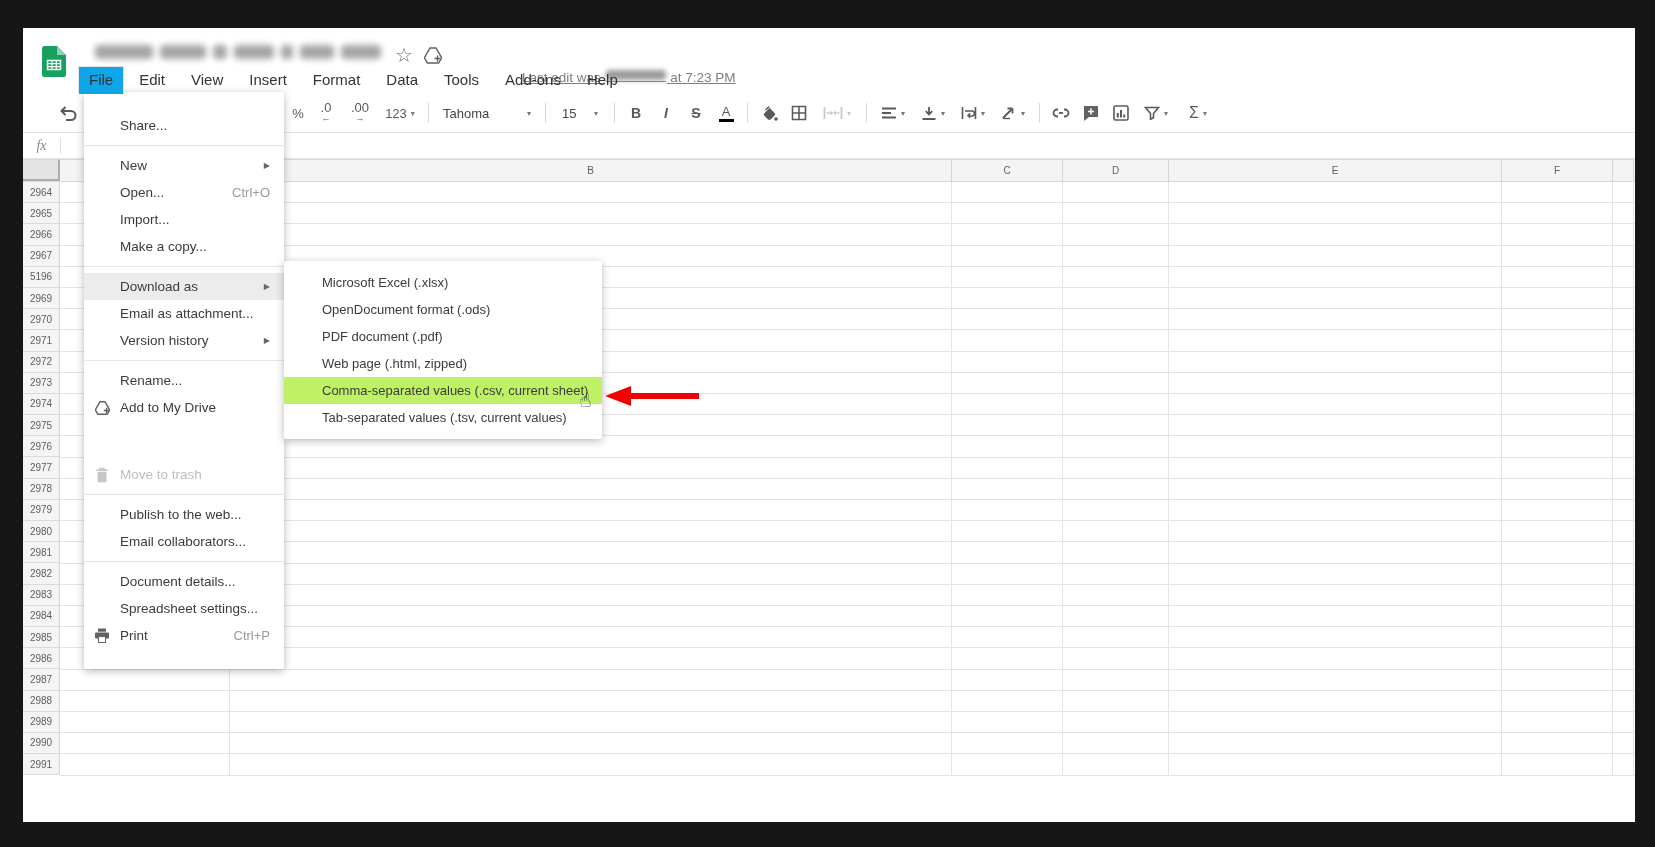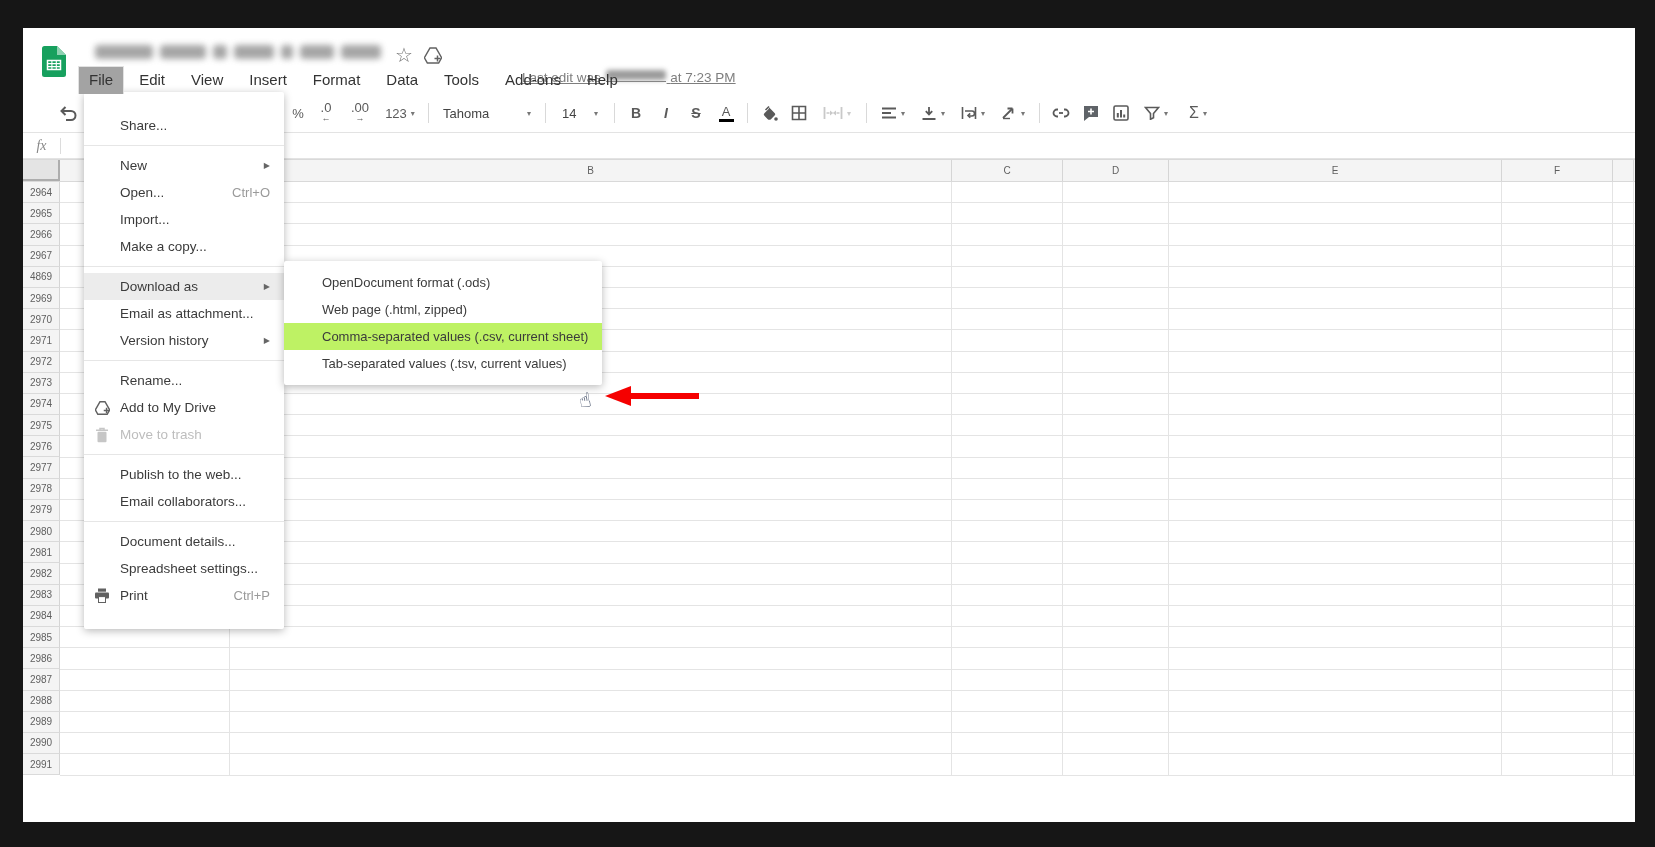--- a/index.html
+++ b/index.html
@@ -19,21 +19,21 @@
     text-decoration:underline; white-space:nowrap; }
   .redact-wrap { display:inline-block; border-bottom:1px solid #7e7e7e; height:12px;
     vertical-align:baseline; margin:0 1px; }
   .redact-wrap i { display:block; width:60px; height:10px; background:#9a9a9a;
     border-radius:3px; filter:blur(2.5px); }
 
   
   .menubar { position:absolute; left:55px; top:38px; display:flex; gap:4px;
     font-size:15px; color:#333; z-index:40; }
   .menubar .mitem { padding:4px 10px 6px; border:1px solid transparent; border-bottom:none; }
-  .menubar .mitem.active { background:#a3a3a3; border-color:#e2e2e2; }
+  .menubar .mitem.active { background:#0ea5e9; border-color:#e2e2e2; }
 
   
   .toolbar { position:absolute; left:0; top:66px; right:0; height:39px;
     border-bottom:1px solid #e3e3e3; display:flex; align-items:center; color:#5a5a5a; }
   .tb-btn { display:flex; align-items:center; justify-content:center; height:30px;
     font-size:13px; color:#5a5a5a; }
   .tb-sep { width:1px; height:20px; background:#d9d9d9; margin:0 6px; flex:none; }
   .caret { font-size:8px; color:#777; margin-left:4px; }
   .dim .caret { color:#ccc; }
   .stack { display:flex; flex-direction:column; align-items:center; line-height:10px; }
@@ -70,21 +70,21 @@
       #e4e4e4 20.2px, #e4e4e4 21.2px); }
   .grid-cols { position:absolute; left:37px; top:154px; height:594px; display:flex; }
   .gcol { flex:none; height:100%; border-right:1px solid #e4e4e4; }
 
   
   .file-menu { position:absolute; left:61px; top:64px; width:200px; background:#fff;
     padding:20px 0; box-shadow:0 2px 8px rgba(0,0,0,.28); border-radius:2px; z-index:20; }
   .fm-item { position:relative; height:27px; display:flex; align-items:center;
     padding:0 14px 0 36px; font-size:13.5px; color:#3b3b3b; white-space:nowrap; }
   .fm-item.highlighted { background:#ececec; }
-  .fm-item.disabled { color:#bdbdbd; }
+  .fm-item.disabled { color:#bdbdbd;margin-top:40px; }
   .fm-item .icon-slot { position:absolute; left:9px; top:50%; transform:translateY(-50%);
     width:18px; height:18px; display:flex; align-items:center; justify-content:center;
     color:#616161; }
   .fm-item.disabled .icon-slot { color:#c6c6c6; }
   .fm-item .shortcut { margin-left:auto; color:#9a9a9a; font-size:13px; }
   .fm-item .shortcut:empty { display:none; }
   .fm-item .sub-arrow { display:none; }
   .fm-item.has-sub .sub-arrow { display:block; margin-left:auto; font-size:8px; color:#666; }
   .fm-divider { border-top:1px solid #e6e6e6; margin:6px 0; height:0; }
 
@@ -178,21 +178,21 @@
       <span>123</span>
         <span class="caret">▾</span>
     </div>
     <div class="tb-sep"></div>
     <div class="tb-btn fontname">
       <span>Tahoma</span>
         <span class="caret">▾</span>
     </div>
     <div class="tb-sep"></div>
     <div class="tb-btn fontsize">
-      <span>14</span>
+      <span>15</span>
         <span class="caret">▾</span>
     </div>
     <div class="tb-sep"></div>
     <div class="tb-btn bold-b" style="width:30px">B</div>
     <div class="tb-btn ital-i" style="width:30px">I</div>
     <div class="tb-btn strike-s" style="width:30px">S</div>
     <div class="tb-btn" style="width:30px">
       <span class="color-a">
           <span style="font-size:13px">A</span>
           <span class="bar"></span>
@@ -311,21 +311,21 @@
       <div class="gcol" style="width: 111px;"></div>
       <div class="gcol" style="width: 21px;"></div>
     </div>
 
   <div class="row-headers">
 
   <div class="row-h">2964</div>
       <div class="row-h">2965</div>
       <div class="row-h">2966</div>
       <div class="row-h">2967</div>
-      <div class="row-h">4869</div>
+      <div class="row-h">5196</div>
       <div class="row-h">2969</div>
       <div class="row-h">2970</div>
       <div class="row-h">2971</div>
       <div class="row-h">2972</div>
       <div class="row-h">2973</div>
       <div class="row-h">2974</div>
       <div class="row-h">2975</div>
       <div class="row-h">2976</div>
       <div class="row-h">2977</div>
       <div class="row-h">2978</div>
@@ -469,25 +469,31 @@
           </svg>
         </span>
         <span class="fm-label">Print</span>
         <span class="shortcut">Ctrl+P</span>
 
       </div>
     </div>
 
   <div class="dl-menu">
 
+      <div class="dl-item">
+        <span>Microsoft Excel (.xlsx)</span>
+      </div>
 
       <div class="dl-item">
         <span>OpenDocument format (.ods)</span>
       </div>
 
+      <div class="dl-item">
+        <span>PDF document (.pdf)</span>
+      </div>
 
       <div class="dl-item">
         <span>Web page (.html, zipped)</span>
       </div>
 
       <div class="dl-item highlighted">
         <span>Comma-separated values (.csv, current sheet)</span>
       </div>
 
       <div class="dl-item">

